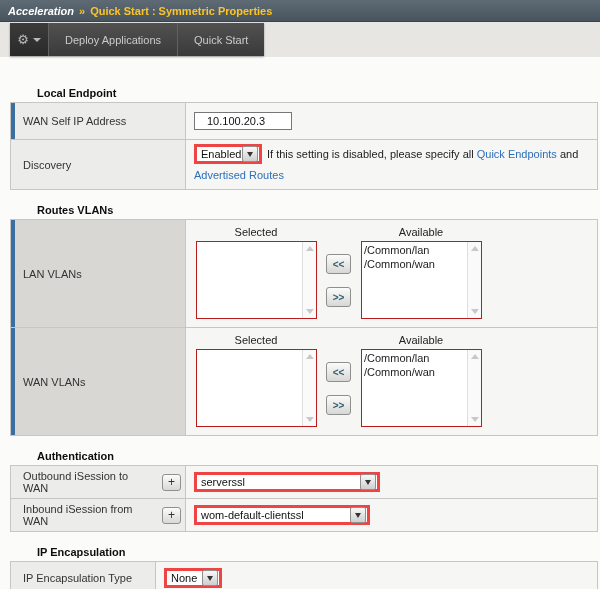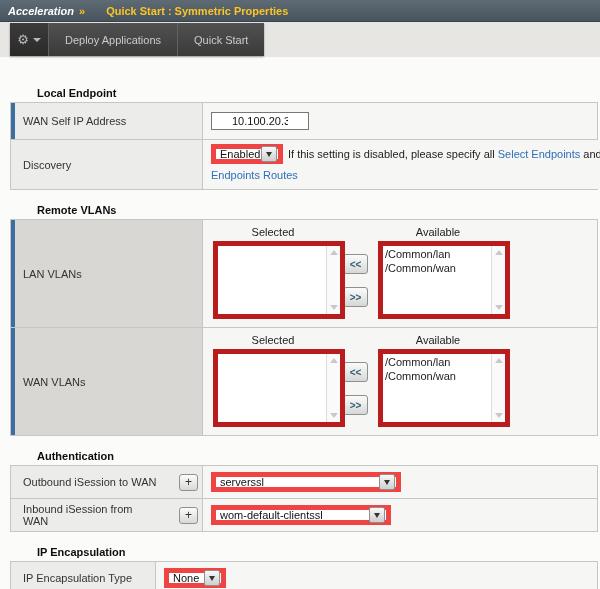--- a/index.html
+++ b/index.html
@@ -17,21 +17,21 @@
     height: 22px;
     background: linear-gradient(#5e6b75, #47535d);
     display: flex;
     align-items: center;
     gap: 5px;
     padding: 0 8px;
     border-bottom: 1px solid #39434c;
   }
   .crumb-section { color: #ffffff; font-weight: bold; font-style: italic; }
   .crumb-sep    { color: #fdc426; font-weight: bold; }
-  .crumb-title  { color: #fdc426; font-weight: bold; margin-left: 16px; }
+  .crumb-title  { color: #fdc426; font-weight: bold; }
 
   
   .tab-strip {
     height: 35px;
     background: #e7e6e3;
     display: flex;
     align-items: flex-start;
     padding: 1px 0 0 10px;
   }
   .tab-block {
@@ -75,21 +75,21 @@
     padding-left: 27px;
   }
   .stable {
     margin: 0 0 14px 10px;
     width: 588px;
     border: 1px solid #c7c6c4;
   }
   .row { display: flex; border-top: 1px solid #c7c6c4; }
   .row:first-child { border-top: none; }
   .cell-label {
-    width: 192px;
+    width: 175px;
     flex: none;
     background: #ececea;
     border-right: 1px solid #c7c6c4;
     position: relative;
     display: flex;
     align-items: center;
     padding: 0 5px 0 12px;
     color: #333;
   }
   .cell-label.req::before {
@@ -108,28 +108,28 @@
   }
 
   
   .text-input {
     width: 98px;
     height: 18px;
     border: 1px solid #777;
     background: #fff;
     font-family: "Liberation Sans", sans-serif;
     font-size: 11px;
-    padding: 1px 20px;
+    padding: 1px 12px;
     color: #111;
   }
   .sel {
     display: inline-flex;
     align-items: center;
     height: 20px;
-    border: 5px solid #ef4444;
+    border: 3px solid #ef4444;
     background: #fff;
     cursor: pointer;
     flex: none;
   }
   .sel-text { padding: 0 4px; color: #111; white-space: nowrap; overflow: hidden; }
   .sel-btn {
     width: 16px; height: 16px;
     margin: 1px;
     border: 1px solid #909090;
     border-radius: 2px;
@@ -155,23 +155,23 @@
 
   
   .vrow { min-height: 97px; }
   .vrow .cell-label { background: #d8d7d3; }
   .vrow .cell-value { padding: 6px 8px 8px 10px; align-items: flex-start; }
   .vlan-picker { display: flex; gap: 10px; align-items: flex-start; }
   .vp-col { width: 120px; }
   .vp-head { text-align: center; margin-bottom: 3px; color: #222; }
   .listbox {
     position: relative;
-    width: 132px;
+    width: 121px;
     height: 78px;
-    border: 5px solid #b91c1c;
+    border: 1px solid #b91c1c;
     background: #fff;
   }
   .lb-items { position: absolute; top: 1px; left: 2px; right: 15px; bottom: 1px; overflow: hidden; }
   .lb-item { font-size: 11px; line-height: 14px; white-space: nowrap; }
   .lb-scroll {
     position: absolute; top: 0; right: 0; bottom: 0;
     width: 14px;
     background: #fafafa;
     border-left: 1px solid #dedede;
   }
@@ -273,31 +273,31 @@
     <div class="row" style="min-height:42px;">
       <div class="cell-label">
         <span>Discovery</span>
       </div>
       <div class="cell-value" style="padding:4px 8px;">
         <div class="disc-wrap">
           <div class="disc-line1">
             <span class="sel w-disc">
               <span class="sel-text">Enabled</span>
               <span class="sel-btn"><span class="tri"></span></span>
-            </span><span>If this setting is disabled, please specify all </span><a class="link">Select Endpoints</a><span> and</span>
+            </span><span>If this setting is disabled, please specify all </span><a class="link">Quick Endpoints</a><span> and</span>
           </div>
           <div class="disc-line2">
-            <a class="link">Endpoints Routes</a>
+            <a class="link">Advertised Routes</a>
           </div>
         </div>
       </div>
     </div>
   </div>
 
-  <div class="section-title">Remote VLANs</div>
+  <div class="section-title">Routes VLANs</div>
   <div class="stable">
 
     <div class="row vrow">
       <div class="cell-label req">
         <span>LAN VLANs</span>
       </div>
       <div class="cell-value">
         <div class="vlan-picker">
           <div class="vp-col">
             <div class="vp-head">Selected</div>

